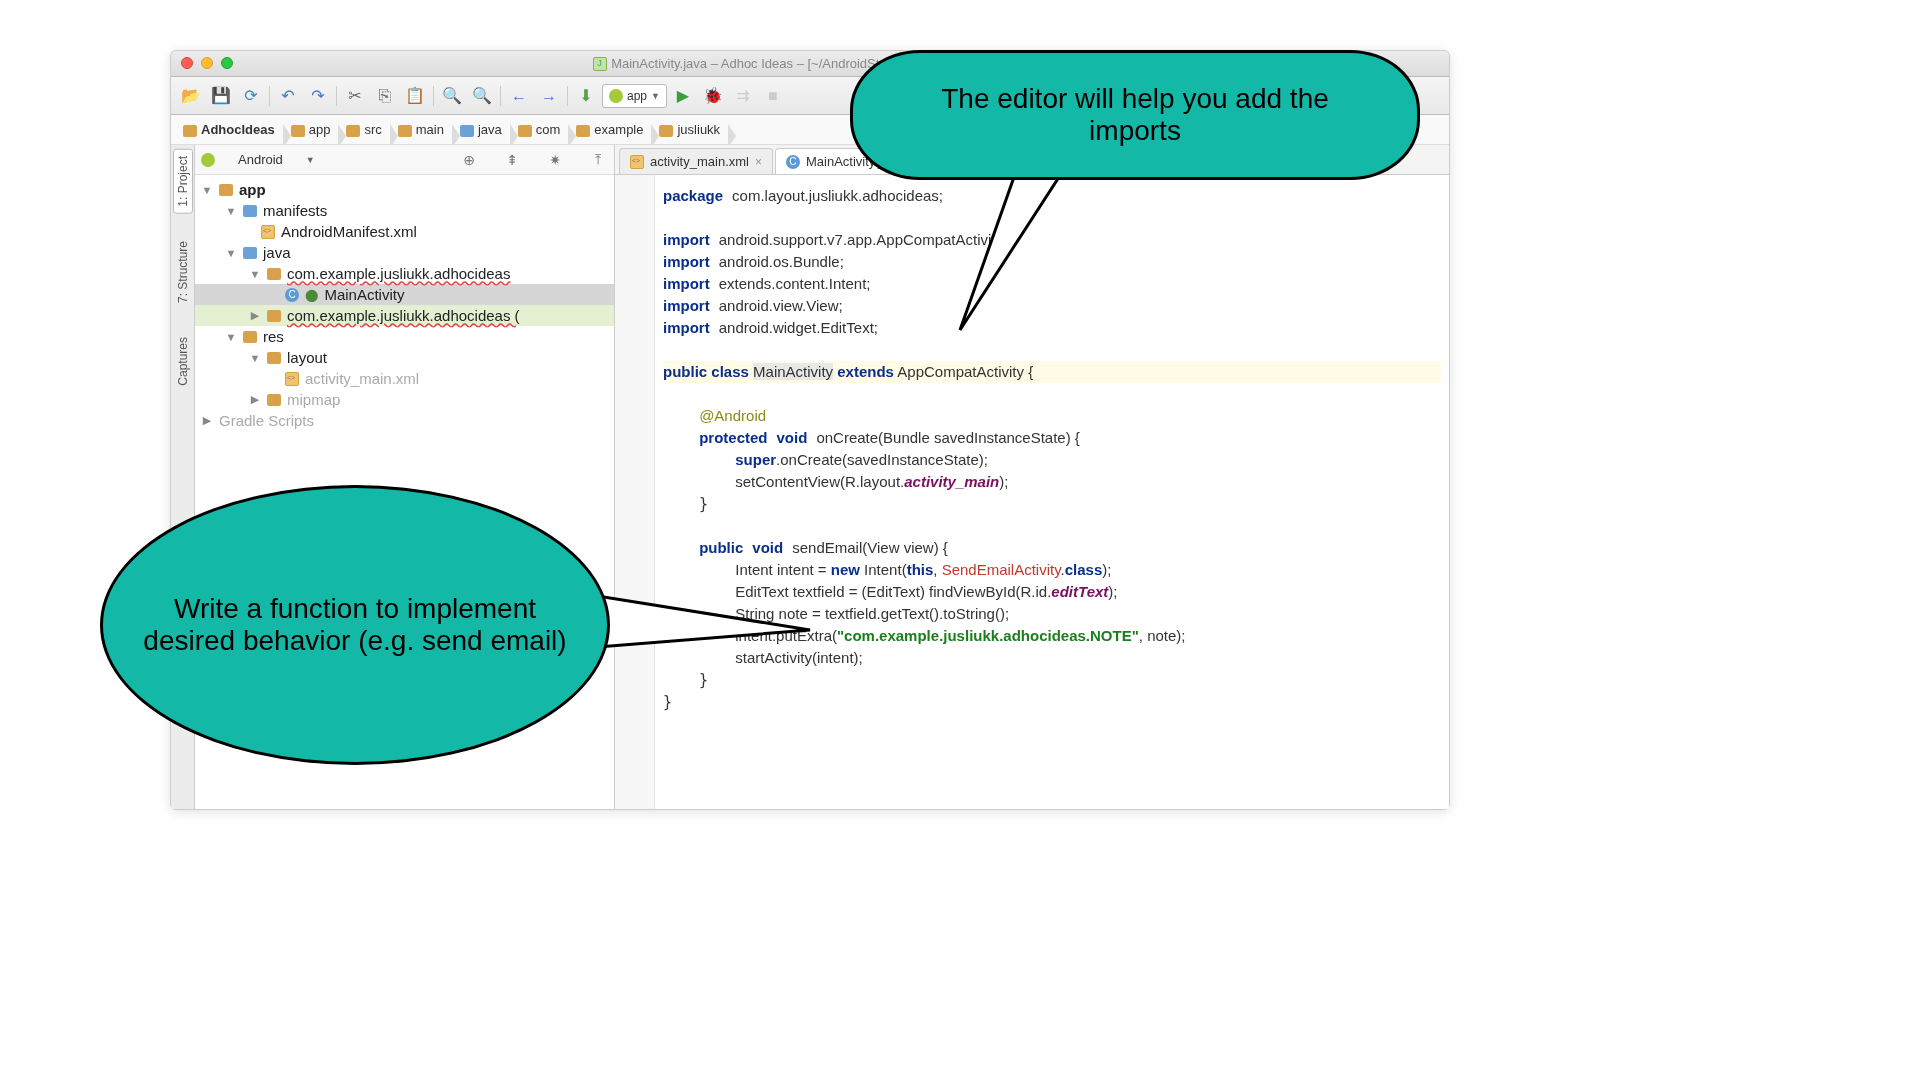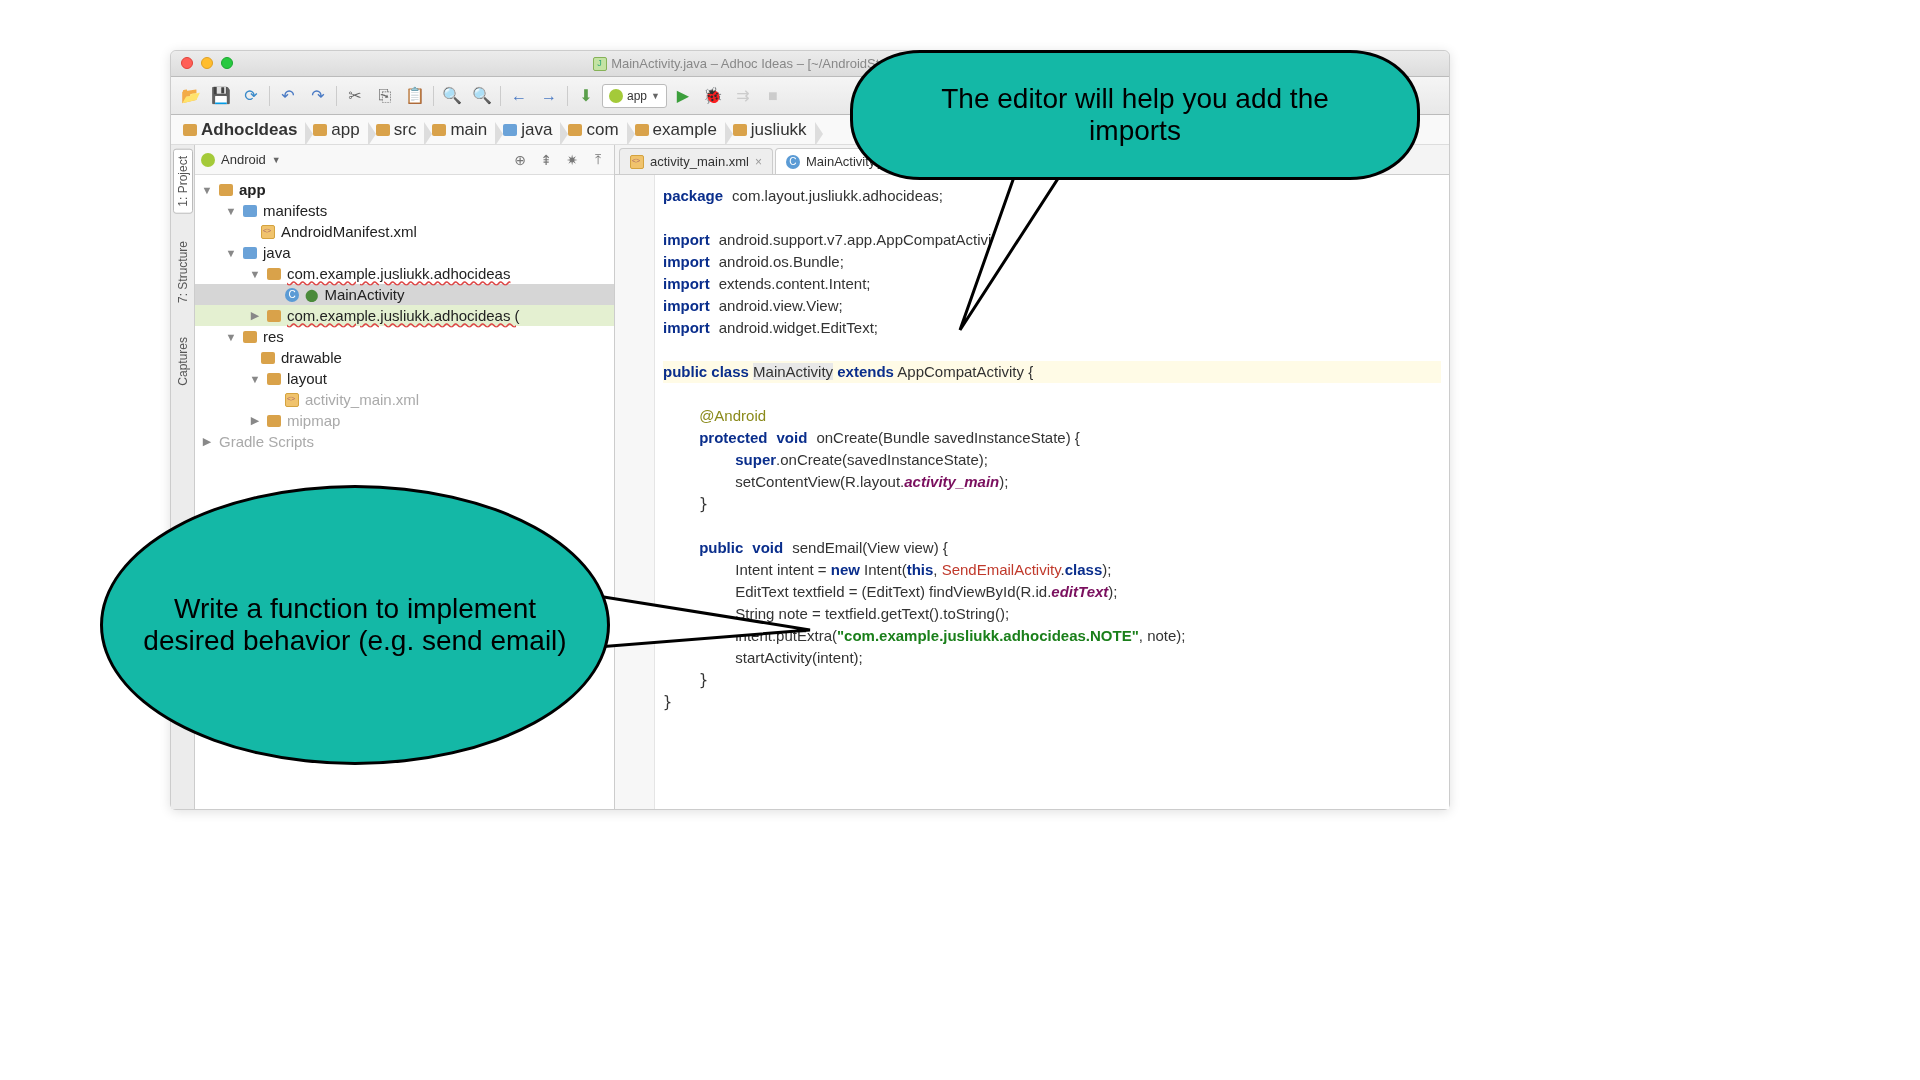--- a/index.html
+++ b/index.html
@@ -21,37 +21,37 @@
 .toolbar { height:38px; background:linear-gradient(#f5f5f5,#e8e8e8); border-bottom:1px solid #bbb; display:flex; align-items:center; padding:0 6px; gap:2px;}
 .tb-btn { width:28px; height:28px; display:flex; align-items:center; justify-content:center; color:#666; border-radius:3px; font-size:16px;}
 .tb-sep{ width:1px; height:20px; background:#ccc; margin:0 2px;}
 .runsel { height:24px; border:1px solid #bbb; border-radius:3px; background:#fff; display:flex; align-items:center; padding:0 6px; gap:4px; font-size:12px; color:#333;}
 .android-dot{ width:14px; height:14px; background:#a4ca39; border-radius:50%; position:relative;}
 .play{ color:#3c9f3c;}
 .bug{ color:#6a9d2b;}
 
 
 .breadcrumbs{ height:30px; background:#f9f9f9; border-bottom:1px solid #ddd; display:flex; align-items:center; padding:0 4px; overflow:hidden;}
-.crumb{ display:flex; align-items:center; gap:4px; padding:0 8px; font-size:17px; color:#333; position:relative;}
+.crumb{ display:flex; align-items:flex-end; gap:4px; padding:0 8px; font-size:13px; color:#333; position:relative;}
 .crumb:after{ content:""; position:absolute; right:-8px; top:2px; width:0;height:0; border-top:12px solid transparent; border-bottom:12px solid transparent; border-left:8px solid #ddd;}
 .folder-icon{ width:14px; height:12px; background:#d9a24a; border-radius:2px; display:inline-block;}
 .folder-icon.blue{ background:#6aa2d8;}
 .folder-icon.pkg{ background:#d9a24a;}
 
 
 .mainrow{ display:flex; height:calc(100% - 26px - 38px - 30px);}
 
 
 .lgutter{ width:24px; background:#ececec; border-right:1px solid #ccc; display:flex; flex-direction:column; align-items:center; padding-top:4px; gap:20px;}
 .vtab{ writing-mode:vertical-rl; transform:rotate(180deg); font-size:12px; color:#555; padding:6px 2px; border:1px solid transparent; border-radius:3px;}
 .vtab.active{ background:#fff; border-color:#bbb;}
 
 
 .project{ width:420px; background:#fff; border-right:1px solid #ccc; display:flex; flex-direction:column;}
-.proj-head{ height:30px; border-bottom:1px solid #ddd; display:flex; align-items:center; padding:0 6px; gap:6px; font-size:13px; color:#333; background:#f8f8f8;}
+.proj-head{ height:30px; border-bottom:1px solid #ddd; display:flex; align-items:center; padding:0 6px; gap:23px; font-size:13px; color:#333; background:#f8f8f8;}
 .proj-head .spacer{ flex:1; }
 .proj-head .hicon{ color:#777; width:20px; text-align:center; font-size:14px;}
 .tree{ padding:4px 0; font-size:15px; color:#222; overflow:auto;}
 .tn{ display:flex; align-items:center; gap:6px; padding:2px 6px; white-space:nowrap;}
 .tn .arrow{ width:12px; color:#888; font-size:11px; text-align:center;}
 .tn.sel{ background:#d6d6d6;}
 .tn.hl{ background:#e4f0d1;}
 .squiggle{ text-decoration:underline wavy #d44;}
 .class-icon{ width:14px; height:14px; border-radius:50%; background:#5b9bd5; color:#fff; font-size:10px; display:inline-flex; align-items:center; justify-content:center;}
 .greyed{ color:#aaa;}
@@ -217,24 +217,20 @@
         <div class="tn hl" style="padding-left:54px;">
             <span class="arrow">▶</span>
             <span class="folder-icon pkg"></span>
             <span class="squiggle">com.example.jusliukk.adhocideas (</span>
           </div>
         <div class="tn" style="padding-left:30px;">
             <span class="arrow">▼</span>
             <span class="folder-icon"></span>
             <span>res</span>
           </div>
-        <div class="tn" style="padding-left:66px;">
-            <span class="folder-icon pkg"></span>
-            <span>drawable</span>
-          </div>
         <div class="tn" style="padding-left:54px;">
             <span class="arrow">▼</span>
             <span class="folder-icon pkg"></span>
             <span>layout</span>
           </div>
         <div class="tn" style="padding-left:90px;">
             <span class="xml-icon"></span>
             <span class="greyed">activity_main.xml</span>
           </div>
         <div class="tn" style="padding-left:54px;">

